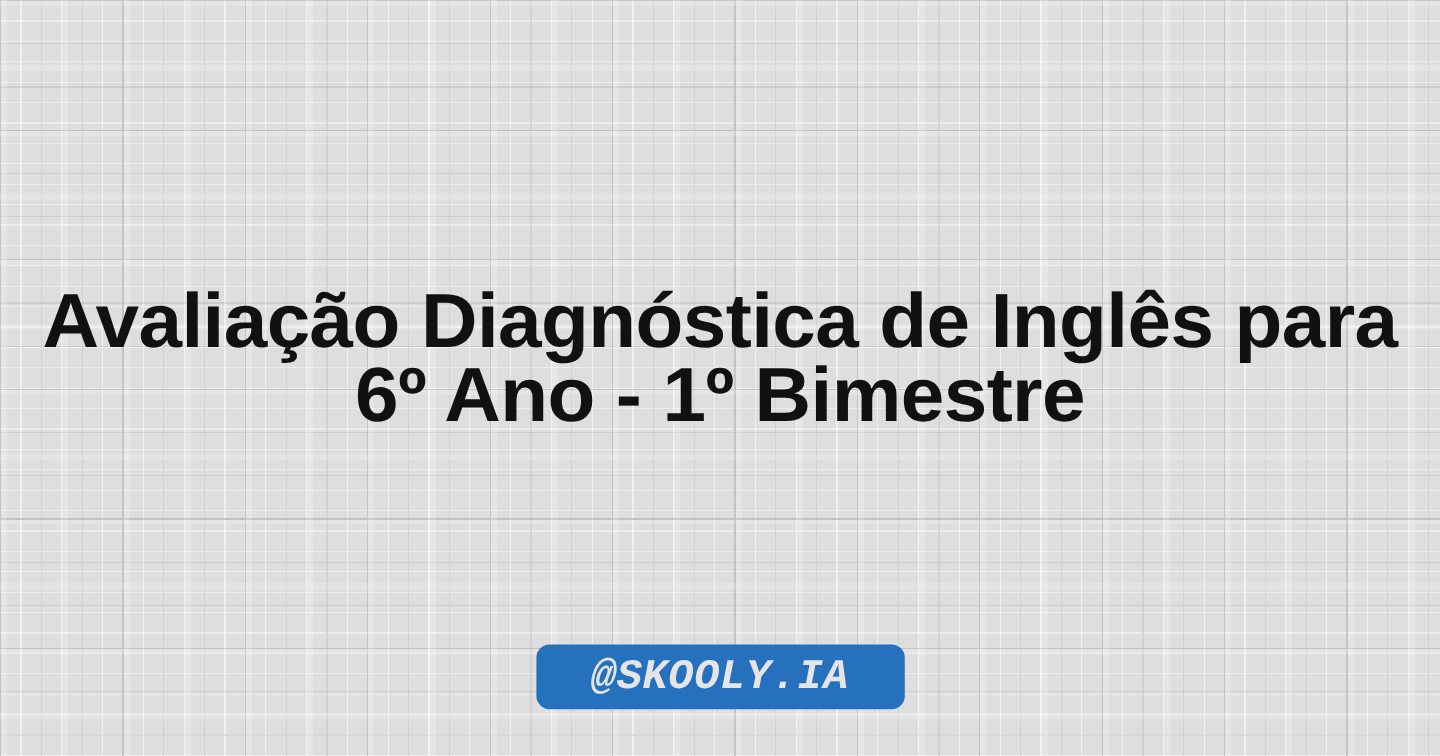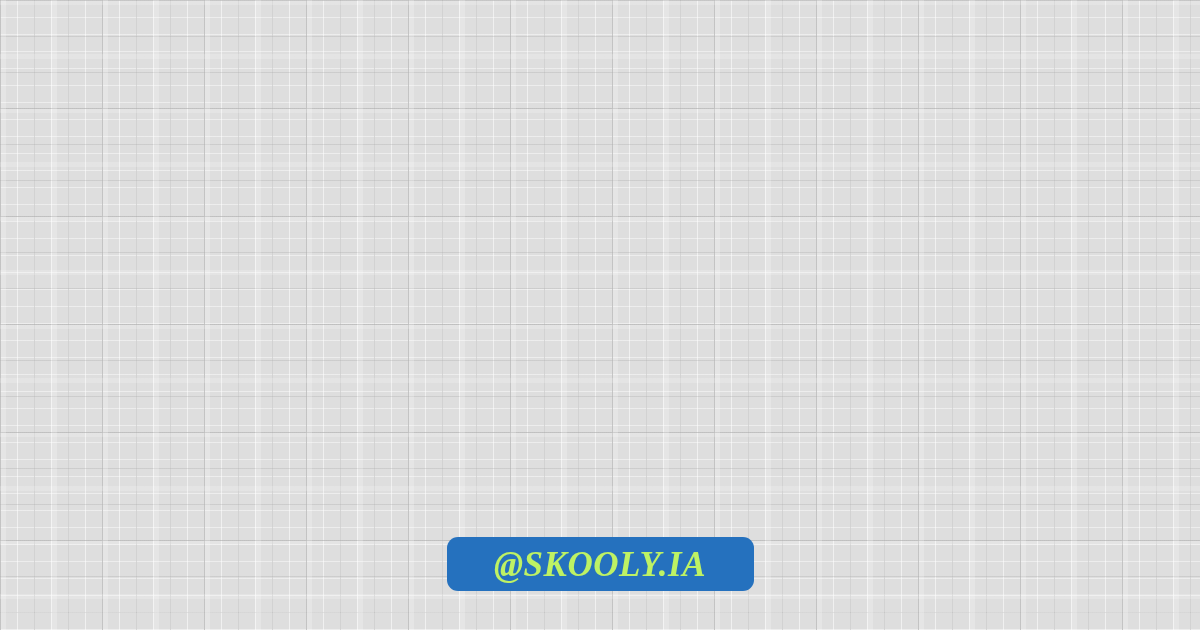--- a/index.html
+++ b/index.html
@@ -133,41 +133,45 @@
   .handle-badge {
     display: inline-flex;
     align-items: center;
     justify-content: center;
     height: 54px;
     min-width: 307px;
     padding: 0 26px;
     box-sizing: border-box;
     background-color: #2571be;
     border-radius: 11px;
-    color: #bef264;
-    font-family: Liberation Serif, serif;
+    color: #e5e5e5;
+    font-family: Liberation Mono, monospace;
     font-weight: 700;
     font-style: italic;
     font-size: 35px;
     letter-spacing: 0.5px;
     line-height: 1;
     white-space: nowrap;
   }
 </style>
 </head>
 <body>
 
 <div class="canvas">
 
   <div class="bg-texture bg-layer-fine"></div>
   <div class="bg-texture bg-layer-mid"></div>
   <div class="bg-texture bg-layer-coarse"></div>
   <div class="bg-texture bg-layer-wash"></div>
 
   <div class="content">
 
+    <div class="title-block">
+      <h1 class="page-title">Avaliação Diagnóstica de Inglês para
+6º Ano - 1º Bimestre</h1>
+    </div>
 
     <div class="badge-wrap">
       <span class="handle-badge">@SKOOLY.IA</span>
     </div>
 
   </div>
 </div>
 
 </body></html>

